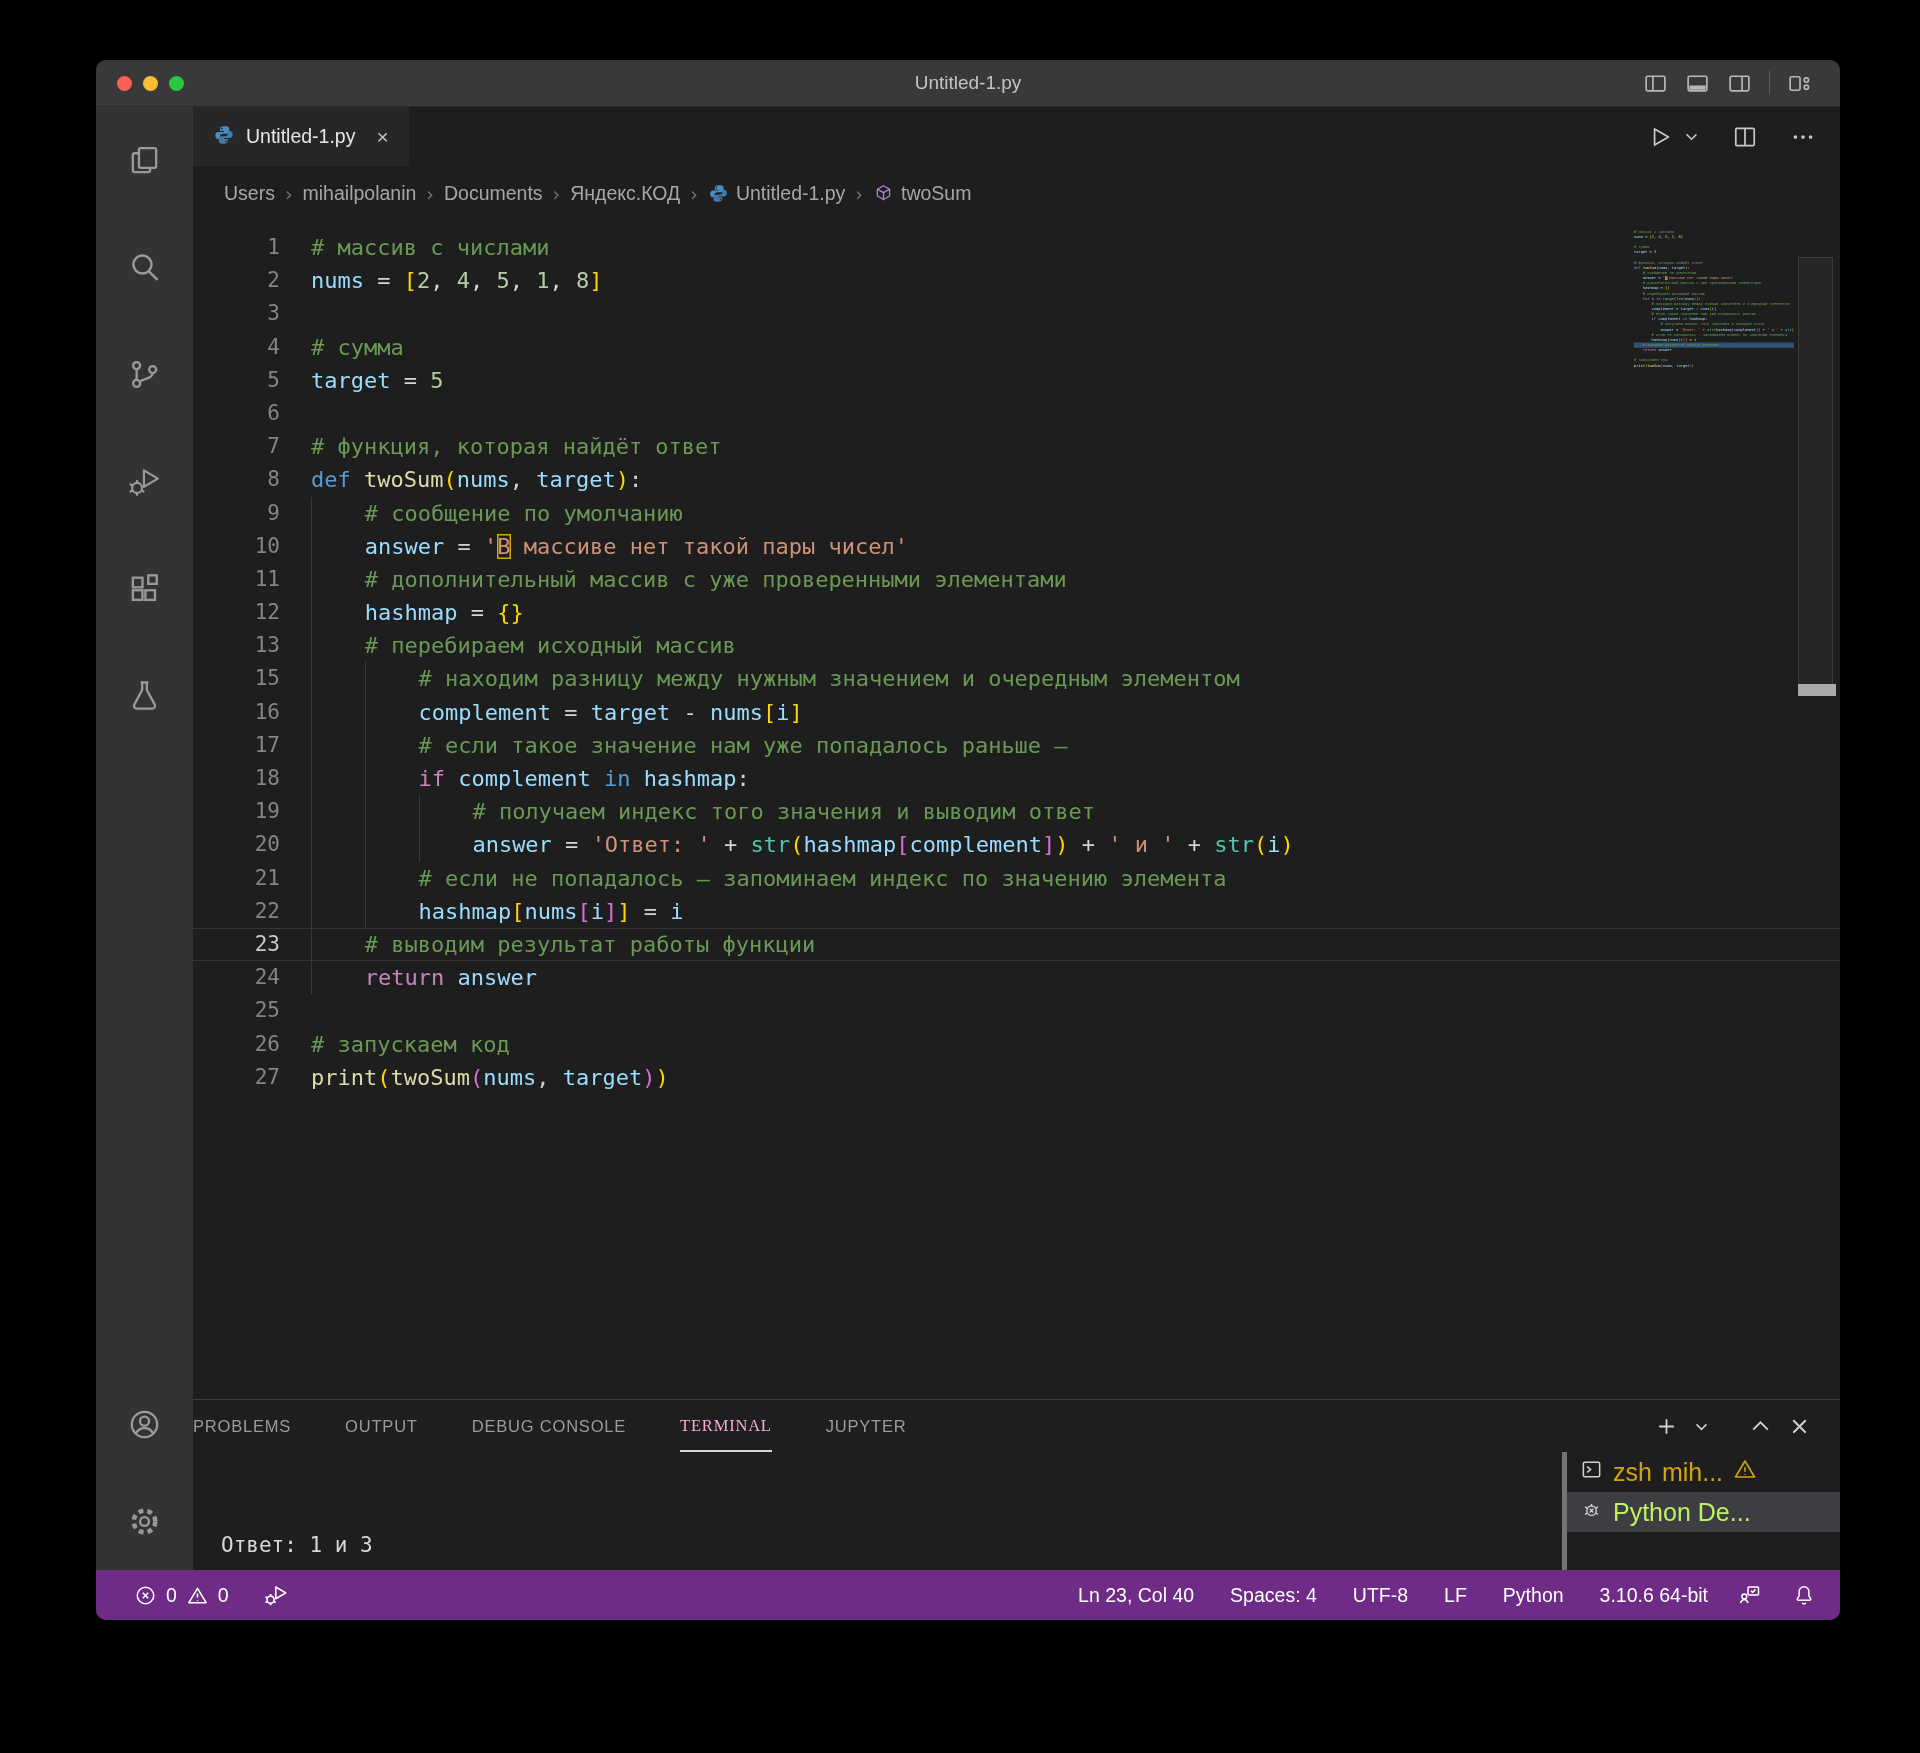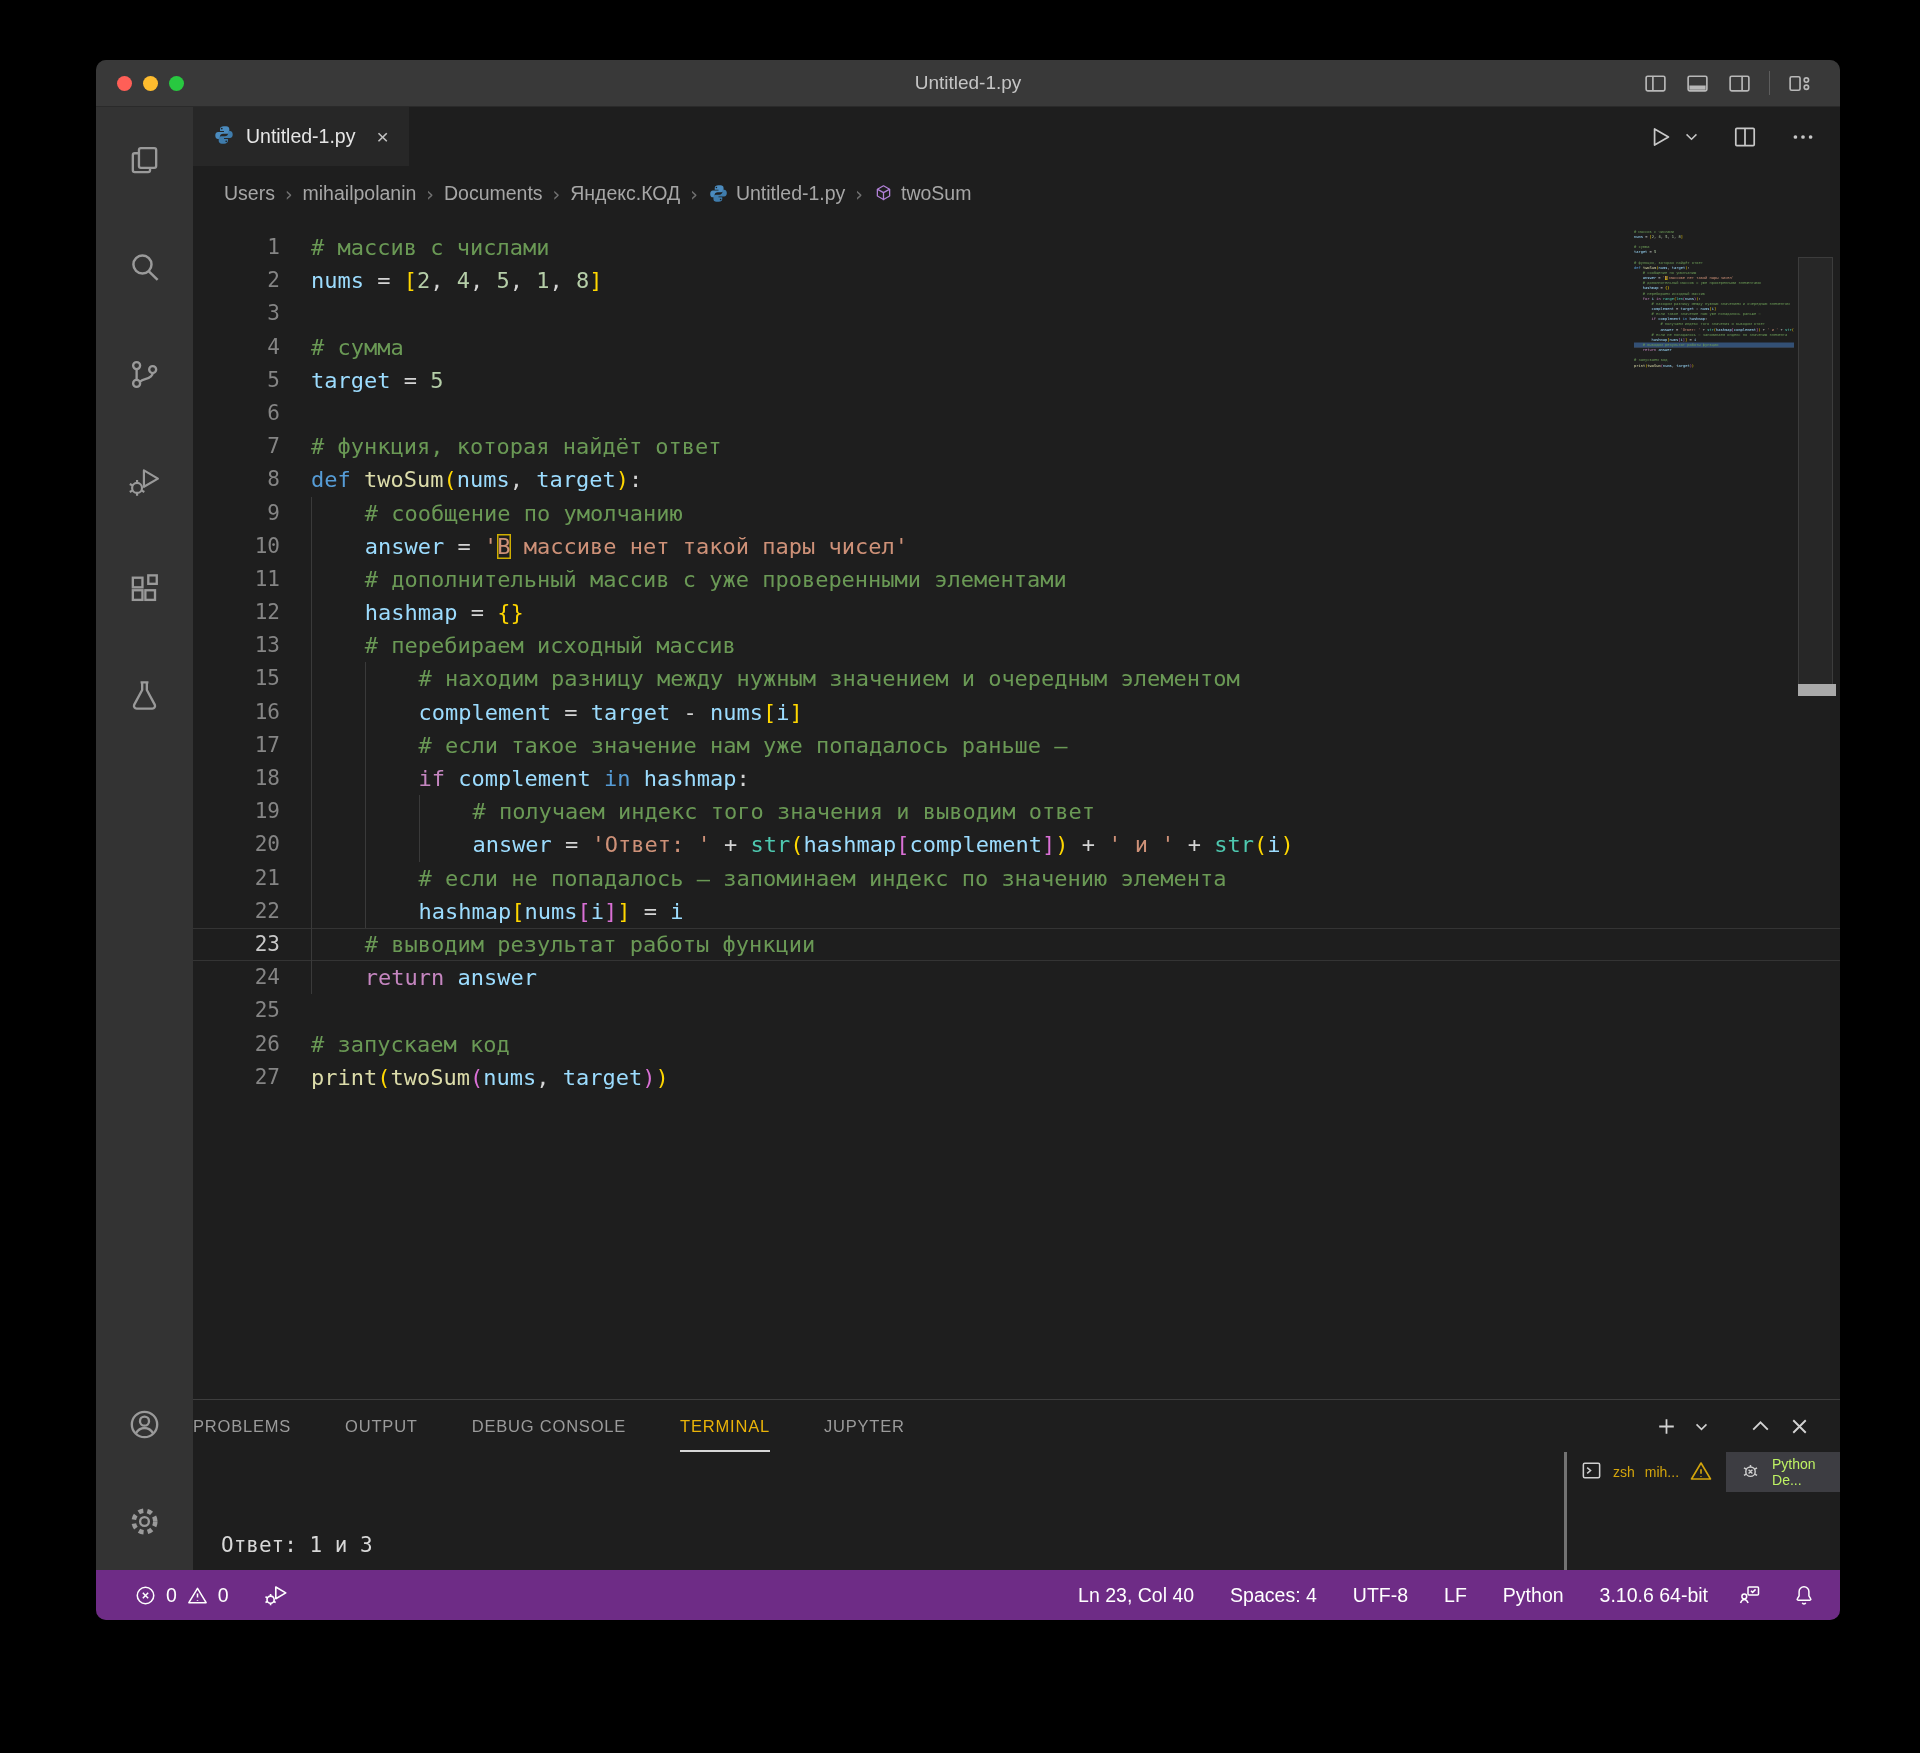--- a/index.html
+++ b/index.html
@@ -52,27 +52,27 @@
   .mini-line .guide{width:17.6px;height:10.3px;border:none;}
   .mini-line.current{background:rgba(70,122,190,.55);}
   .scrollbar{position:absolute;top:0;right:0;width:44px;height:100%;}
   .sb-slider{position:absolute;left:2px;top:36px;width:33px;height:430px;background:rgba(150,150,150,.08);border:1px solid rgba(175,175,175,.16);}
   .sb-marker{position:absolute;left:2px;top:463px;width:38px;height:12px;background:#a9a9a9;}
   
   .panel{height:170px;border-top:1px solid #3e3e3e;display:flex;flex-direction:column;flex:0 0 auto;background:#1e1e1e;}
   .panel-header{height:52px;display:flex;align-items:center;flex:0 0 auto;}
   .panel-tabs{display:flex;gap:54px;height:100%;align-items:stretch;}
   .p-tab{font-size:16.5px;letter-spacing:.8px;color:#9b9b9b;display:flex;align-items:center;border-bottom:2px solid transparent;box-sizing:border-box;padding-top:2px;}
-  .p-tab.active{color:#eab308;border-bottom-color:#d7d7d7;}
+  .p-tab.active{color:#f9a8d4;border-bottom-color:#d7d7d7;font-family:Liberation Serif, serif;}
   .panel-actions{margin-left:auto;display:flex;align-items:center;gap:14px;padding-right:28px;color:#d2d2d2;}
   .panel-actions svg{width:25px;height:25px;display:block;}
   .panel-actions .sm svg{width:17px;height:17px;}
   .panel-body{flex:1;display:flex;min-height:0;}
   .term{flex:1;padding:6px 0 0 28px;font-family:"DejaVu Sans Mono",monospace;font-size:21px;line-height:35px;color:#d8d8d8;white-space:pre;}
-  .term-side{width:273px;border-left:3px solid #737373;display:flex;flex-direction:row;font-size:14px;color:#cccccc;flex:0 0 auto;}
+  .term-side{width:273px;border-left:5px solid #737373;display:flex;flex-direction:column;font-size:25px;color:#cccccc;flex:0 0 auto;}
   .ts-row{height:40px;display:flex;align-items:center;gap:10px;padding:0 13px;}
   .ts-row svg{width:23px;height:23px;flex:0 0 auto;}
   .ts-row.selected{background:#3d3d42;color:#bef264;}
   .ts-yellow{color:#d3a50c;}
   .ts-warn svg{width:24px;height:24px;margin-left:auto;color:#d3a50c;}
   
   .statusbar{height:50px;display:flex;align-items:center;color:#ffffff;font-size:19.5px;padding:0 24px;flex:0 0 auto;}
   .sb-left{display:flex;align-items:center;gap:9px;margin-left:14px;}
   .sb-left svg{width:23px;height:23px;display:block;}
   .sb-debug{margin-left:34px;}

